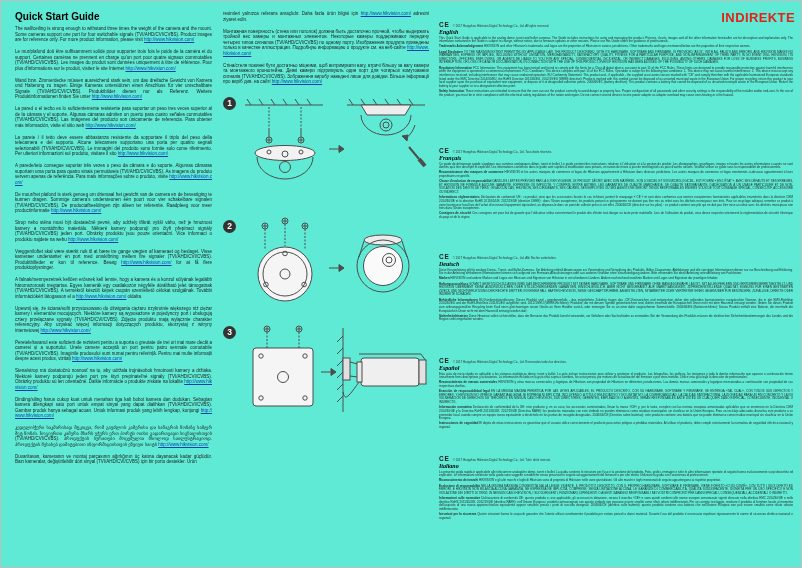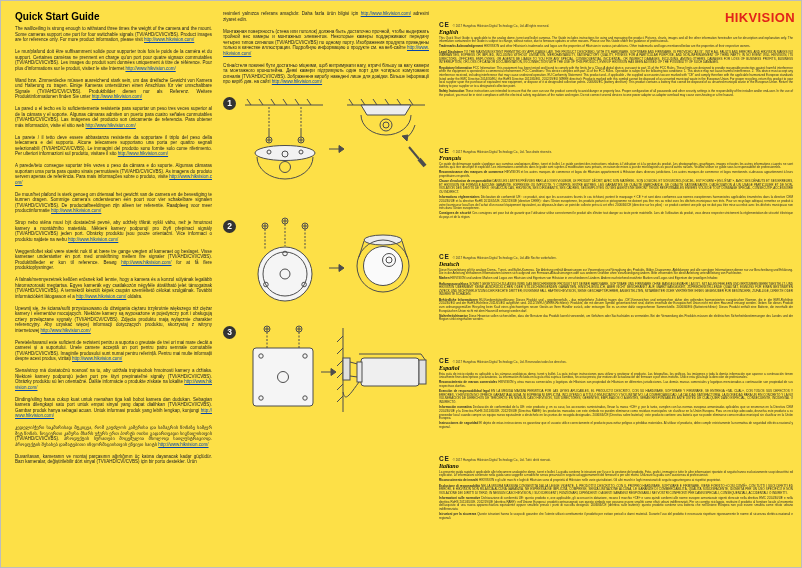--- a/index.html
+++ b/index.html
@@ -1,16 +1,16 @@
 <!DOCTYPE html>
 <html><head>
 <meta charset="utf-8">
 <style>
   html,body{margin:0;padding:0;background:#9a9a9a;}
-  .page{position:relative;width:802px;height:568px;background:#fde047;border:1px solid #bdbdbd;
+  .page{position:relative;width:802px;height:568px;background:#5eead4;border:1px solid #bdbdbd;
         box-sizing:border-box;overflow:hidden;font-family:"Liberation Sans",sans-serif;color:#1a1a1a;}
   
   .col-left{position:absolute;left:14px;top:10px;width:197px;}
   .doc-title{font-size:10px;font-weight:bold;margin:0 0 4px 0;color:#000;}
   .lp{font-size:4.5px;line-height:5.5px;margin:0 0 6.5px 0;text-align:justify;color:#222;}
   .lnk{color:#0645ad;text-decoration:underline;cursor:pointer;word-break:break-all;}
   
   .col-mid{position:absolute;left:222px;top:10px;width:206px;}
   .step{position:relative;margin:2px 0 8px 0;min-height:40px;}
   .step-num{position:absolute;left:0px;top:6px;width:13px;height:13px;border-radius:50%;
@@ -212,21 +212,21 @@
             <rect x="120" y="38" width="58" height="28" rx="3" fill="#efefef"></rect>
             <rect x="178" y="40" width="7" height="24" fill="#e2e2e2"></rect>
             <rect x="116" y="42" width="5" height="20" fill="#e8e8e8"></rect>
             <path d="M118,62 C108,76 104,82 102,72"></path>
           </g>
         </g>
       </svg>
     </div>
   </div>
 
-  <div class="logo">HIKVISION</div>
+  <div class="logo">INDIREKTE</div>
 
   <div class="col-right">
 
     <div class="rsec" style="top:20px">
       <div class="rhead">
           <span class="ce">CE</span>
           <span class="rcopy">© 2017 Hangzhou Hikvision Digital Technology Co., Ltd. All rights reserved.</span>
         </div>
       <div class="rlang">English</div>
       <div class="rp"><span class="rb"></span> <span>This Quick Start Guide is applicable to the analog dome, turret and bullet cameras. The Guide includes instructions for using and managing the product. Pictures, charts, images and all the other information hereinafter are for description and explanation only. The information contained in the Guide is subject to change, without notice, due to firmware updates or other reasons. Please use this Guide under the guidance of professionals.</span></div>

